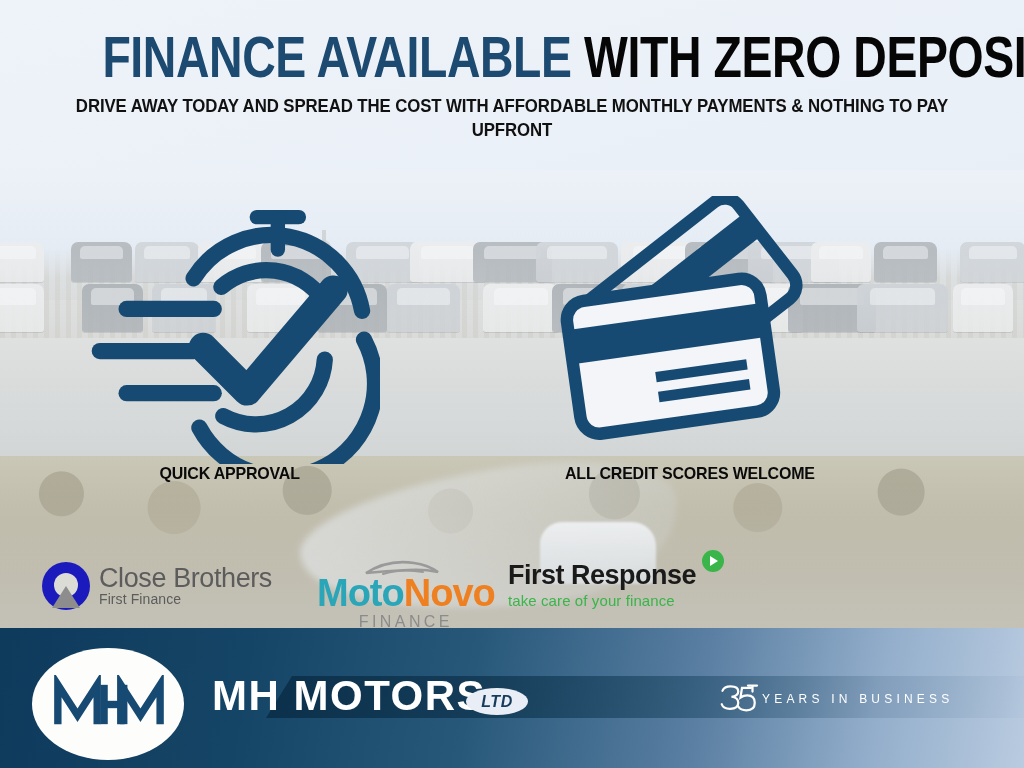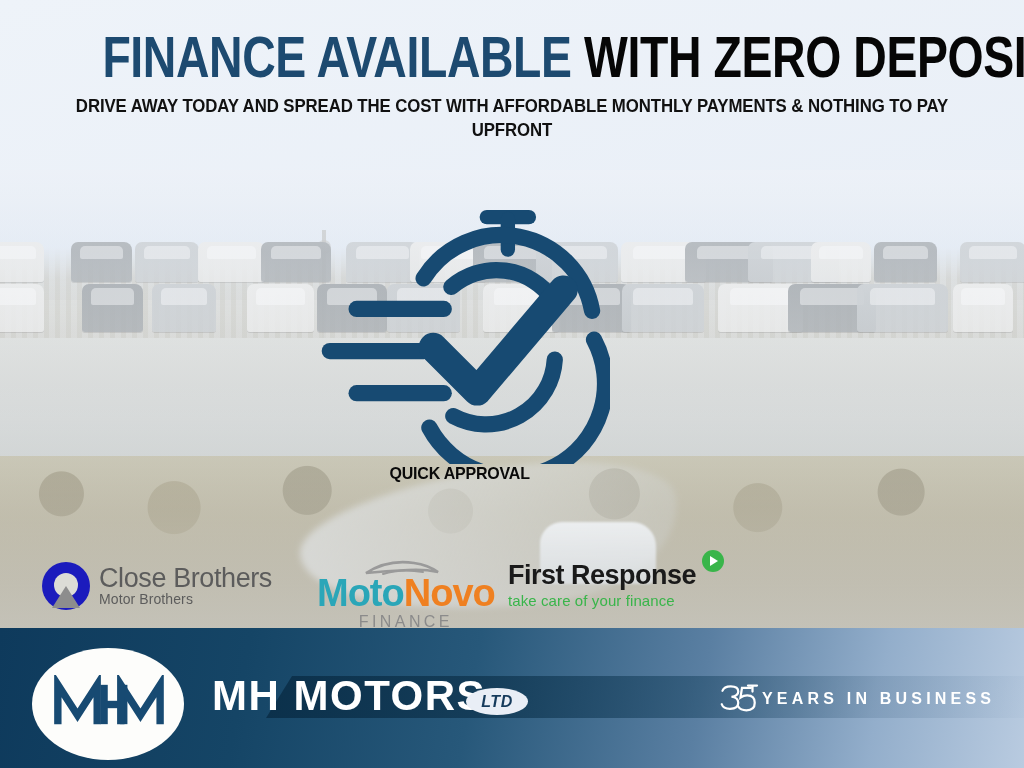--- a/index.html
+++ b/index.html
@@ -238,22 +238,22 @@
   .ltd-badge span {
     font-size:16px; font-weight:700; font-style:italic;
     color:#163b5c; letter-spacing:.5px;
   }
   .years {
     position:absolute; left:718px; top:683px;
     display:flex; align-items:center; z-index:13;
   }
   .years svg { width:42px; height:32px; margin-right:2px; }
   .years-txt {
-    font-size:16px; color:#ffffff; letter-spacing:4.2px;
-    font-weight:700;
+    font-size:12px; color:#ffffff; letter-spacing:4.2px;
+    font-weight:400;
     text-align:center;
   }
 </style>
 </head>
 <body>
 
 <div class="stage">
 
   <div class="photo">
     <div class="photo-sky"></div>
@@ -326,34 +326,53 @@
             <path d="M290 150 A 96 96 0 0 1 118 242"></path>
             <path d="M249 171 A 72 72 0 0 1 143 230"></path>
 
             <path d="M122 158 L 168 204 L 258 98" stroke-width="30" stroke-linejoin="round"></path>
           </g>
         </svg>
       </div>
       <div class="cap">QUICK APPROVAL</div>
     </div>
 
+    <div class="feature">
+      <div class="art">
+        <svg viewBox="0 0 300 280" width="300" height="268" aria-hidden="true">
+
+          <g transform="rotate(-38 160 120)">
+            <rect x="60" y="40" width="200" height="128" rx="18" ry="18" fill="none" stroke="#174a72" stroke-width="13"></rect>
+            <rect x="62" y="68" width="196" height="30" fill="#174a72"></rect>
+          </g>
+
+          <g transform="rotate(-8 140 170)">
+            <rect x="28" y="96" width="204" height="140" rx="20" ry="20" fill="#f3f5f8" stroke="#174a72" stroke-width="13"></rect>
+            <rect x="30" y="124" width="200" height="36" fill="#174a72"></rect>
+            <rect x="112" y="180" width="96" height="11" fill="#174a72"></rect>
+            <rect x="112" y="201" width="96" height="11" fill="#174a72"></rect>
+          </g>
+        </svg>
+      </div>
+      <div class="cap">ALL CREDIT SCORES WELCOME</div>
+    </div>
 
   </div>
 
   <div class="lenders">
 
     <div class="lender cb">
       <div class="cb-mark">
         <div class="cb-ring"></div>
         <div class="cb-hole"></div>
         <div class="cb-tri"></div>
       </div>
       <div>
         <div class="cb-txt-1">Close Brothers</div>
-        <div class="cb-txt-2">Motor Brothers</div>
+        <div class="cb-txt-2">First Finance</div>
       </div>
     </div>
 
     <div class="lender mn">
       <svg class="mn-swoosh" viewBox="0 0 86 18" aria-hidden="true">
         <path d="M3 13 q22 -14 48 -10 q14 2 24 9 q-14 -3 -30 -2 q-22 1 -42 3 z" fill="none" stroke="#9a9a9a" stroke-width="2.6" stroke-linecap="round"></path>
         <path d="M20 14 q18 -6 40 -2" fill="none" stroke="#9a9a9a" stroke-width="2" stroke-linecap="round"></path>
       </svg>
       <div class="mn-word">
         <span class="moto">Moto</span><span class="novo">Novo</span>

